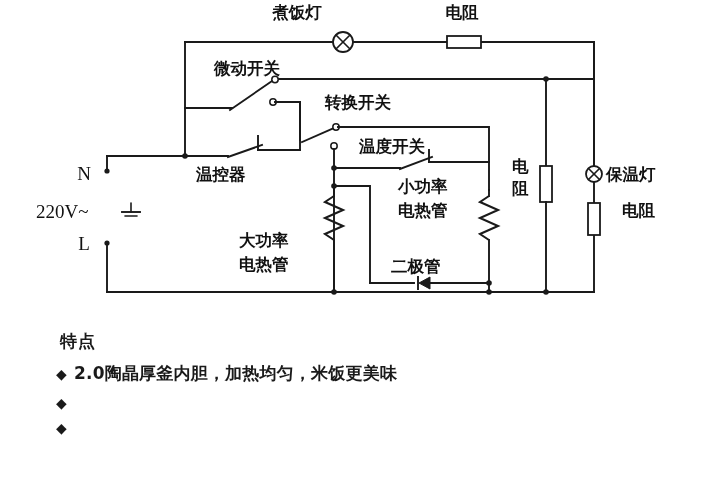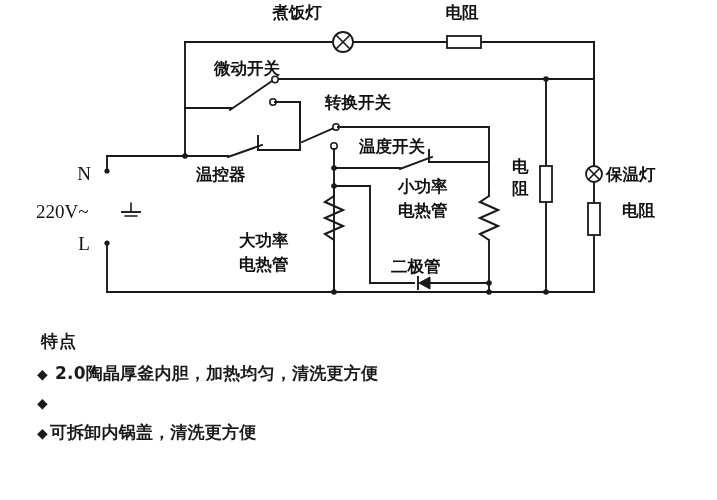--- a/index.html
+++ b/index.html
@@ -82,21 +82,21 @@
     font-weight: 400;
     fill: #111111;
   }
   #features {
     position: absolute;
     left: 0;
     top: 318px;
     width: 717px;
     height: 182px;
     box-sizing: border-box;
-    padding: 12px 0 0 37px;
+    padding: 12px 0 0 56px;
   }
   .features-title {
     font-family: "DejaVu Sans", "Liberation Sans", sans-serif;
     font-size: 17px;
     font-weight: 700;
     color: #1a1a1a;
     letter-spacing: 1px;
     margin: 0 0 9px 4px;
   }
   .feature-line {
@@ -291,26 +291,25 @@
       </g>
 
     </svg>
   </div>
 
   <div id="features">
     <div class="features-title">特点</div>
 
     <div class="feature-line spaced-bullet">
       <span class="bullet">◆</span>
-      <span class="feature-text">2.0陶晶厚釜内胆，加热均匀，清洗更方便</span>
+      <span class="feature-text">2.0陶晶厚釜内胆，加热均匀，米饭更美味</span>
     </div>
 
     <div class="feature-line">
       <span class="bullet">◆</span>
     </div>
 
     <div class="feature-line">
       <span class="bullet">◆</span>
-      <span class="feature-text">可拆卸内锅盖，清洗更方便</span>
     </div>
   </div>
 
 </div>
 
 </body></html>

